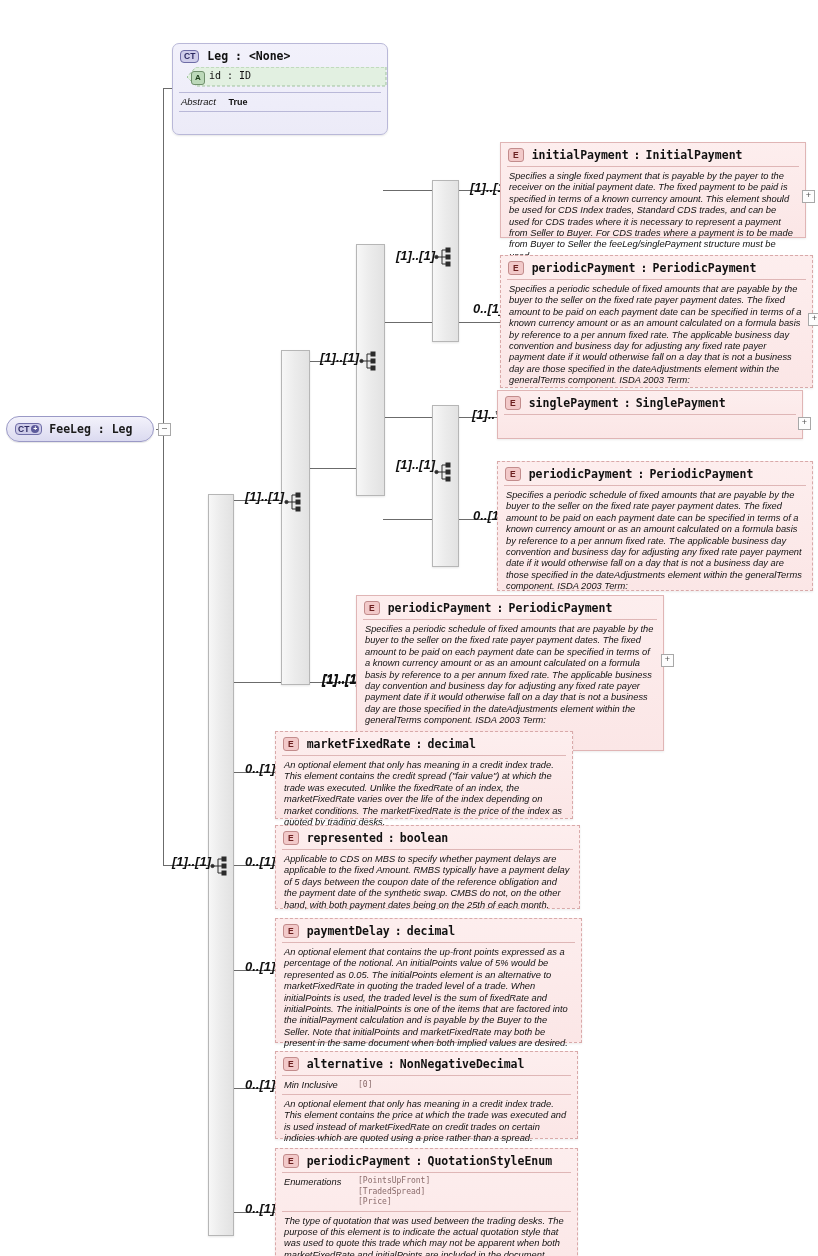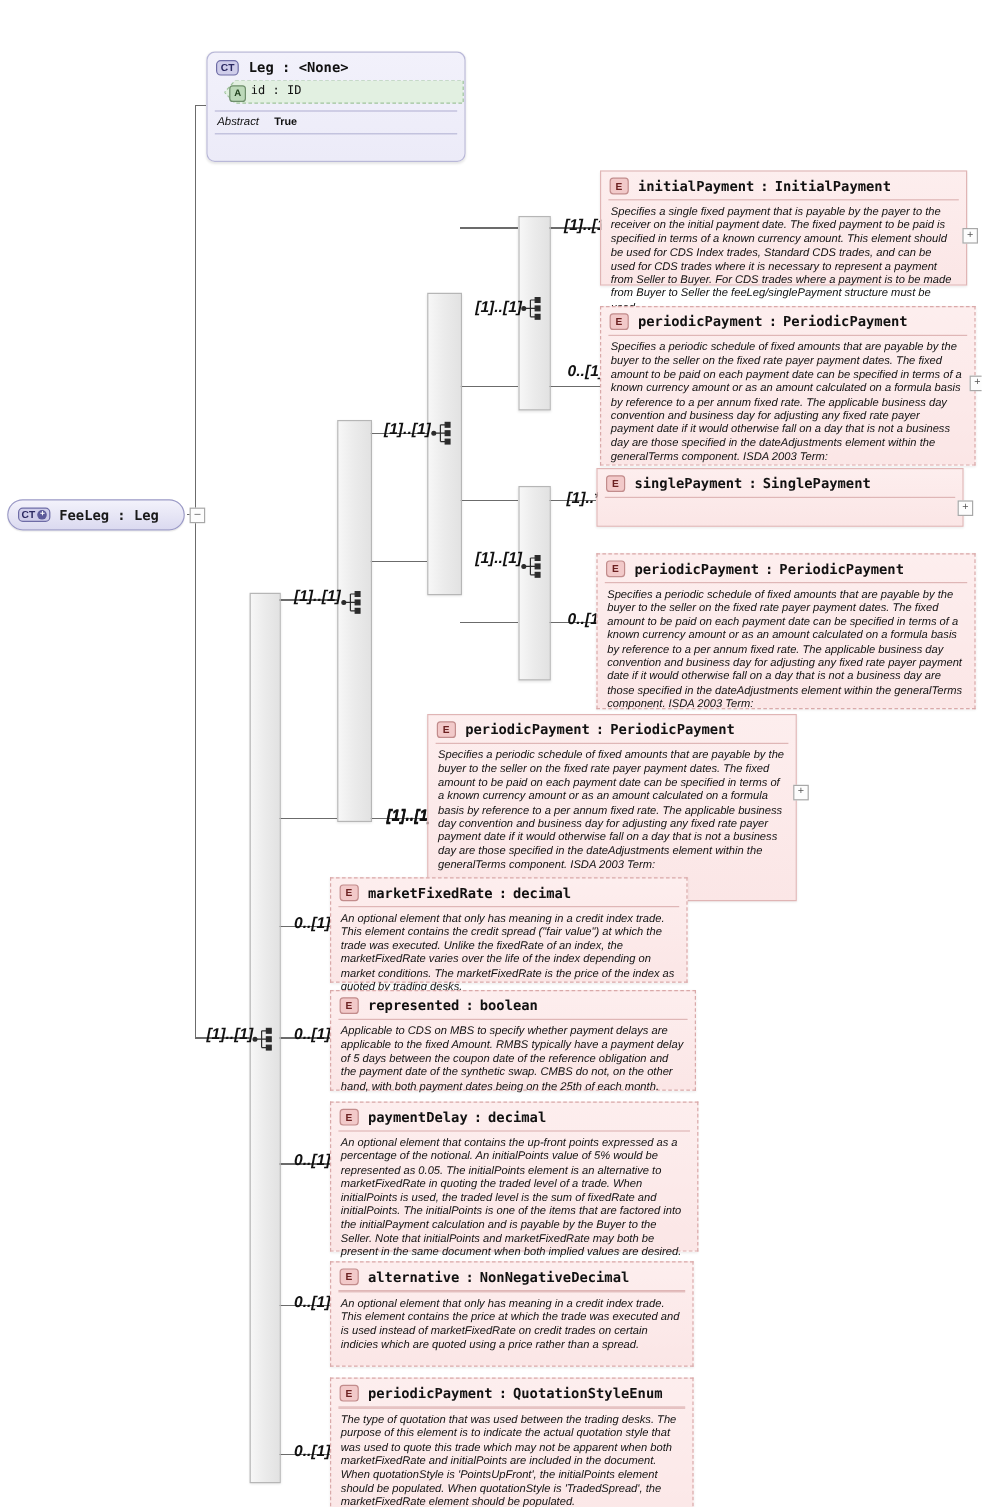--- a/index.html
+++ b/index.html
@@ -391,29 +391,39 @@
   </div>
 
   <div class="abs el-box" style="left:275px;top:1010px;width:303px;height:88px;">
     <div class="el-head">
       <span class="el-badge">E</span>
       <span>alternative</span>
       <span style="margin:0 5px;">:</span>
       <span>NonNegativeDecimal</span>
     </div>
     <div class="el-sep"></div>
+    <div class="el-facet">
+      <span class="fname">Min Inclusive</span>
+      <span class="fval">[0]</span>
+    </div>
     <div class="el-sep"></div>
     <div class="el-doc">An optional element that only has meaning in a credit index trade. This element contains the price at which the trade was executed and is used instead of marketFixedRate on credit trades on certain indicies which are quoted using a price rather than a spread.</div>
   </div>
 
   <div class="abs el-box" style="left:275px;top:1107px;width:303px;height:142px;">
     <div class="el-head">
       <span class="el-badge">E</span>
       <span>periodicPayment</span>
       <span style="margin:0 5px;">:</span>
       <span>QuotationStyleEnum</span>
     </div>
     <div class="el-sep"></div>
+    <div class="el-facet">
+      <span class="fname">Enumerations</span>
+      <span class="fval" style="white-space:pre-line;line-height:10.5px;">[PointsUpFront]
+[TradedSpread]
+[Price]</span>
+    </div>
     <div class="el-sep"></div>
     <div class="el-doc">The type of quotation that was used between the trading desks. The purpose of this element is to indicate the actual quotation style that was used to quote this trade which may not be apparent when both marketFixedRate and initialPoints are included in the document. When quotationStyle is 'PointsUpFront', the initialPoints element should be populated. When quotationStyle is 'TradedSpread', the marketFixedRate element should be populated.</div>
   </div>
 
 </div>
 
 </body></html>

